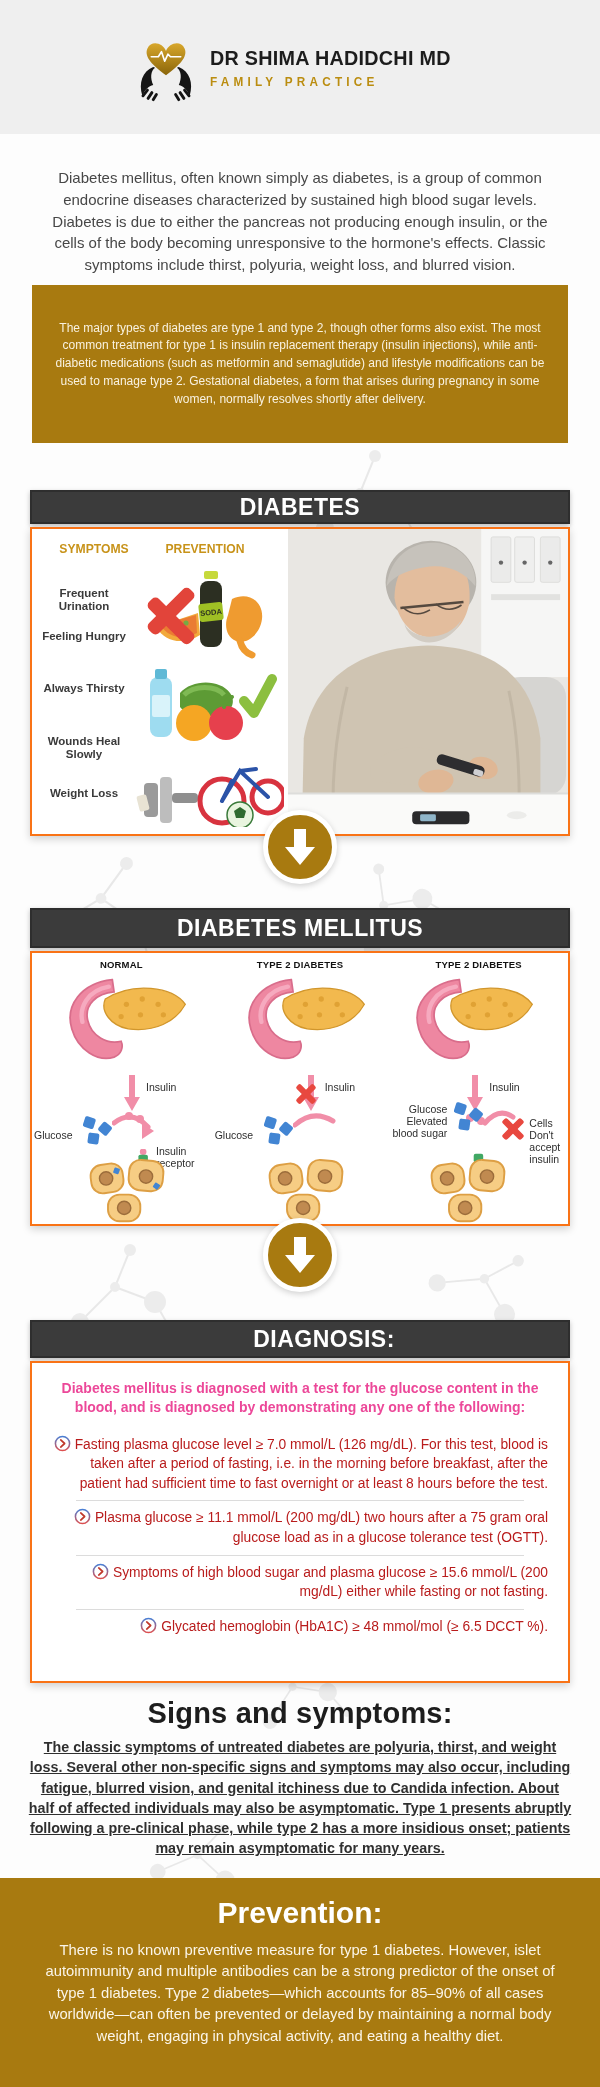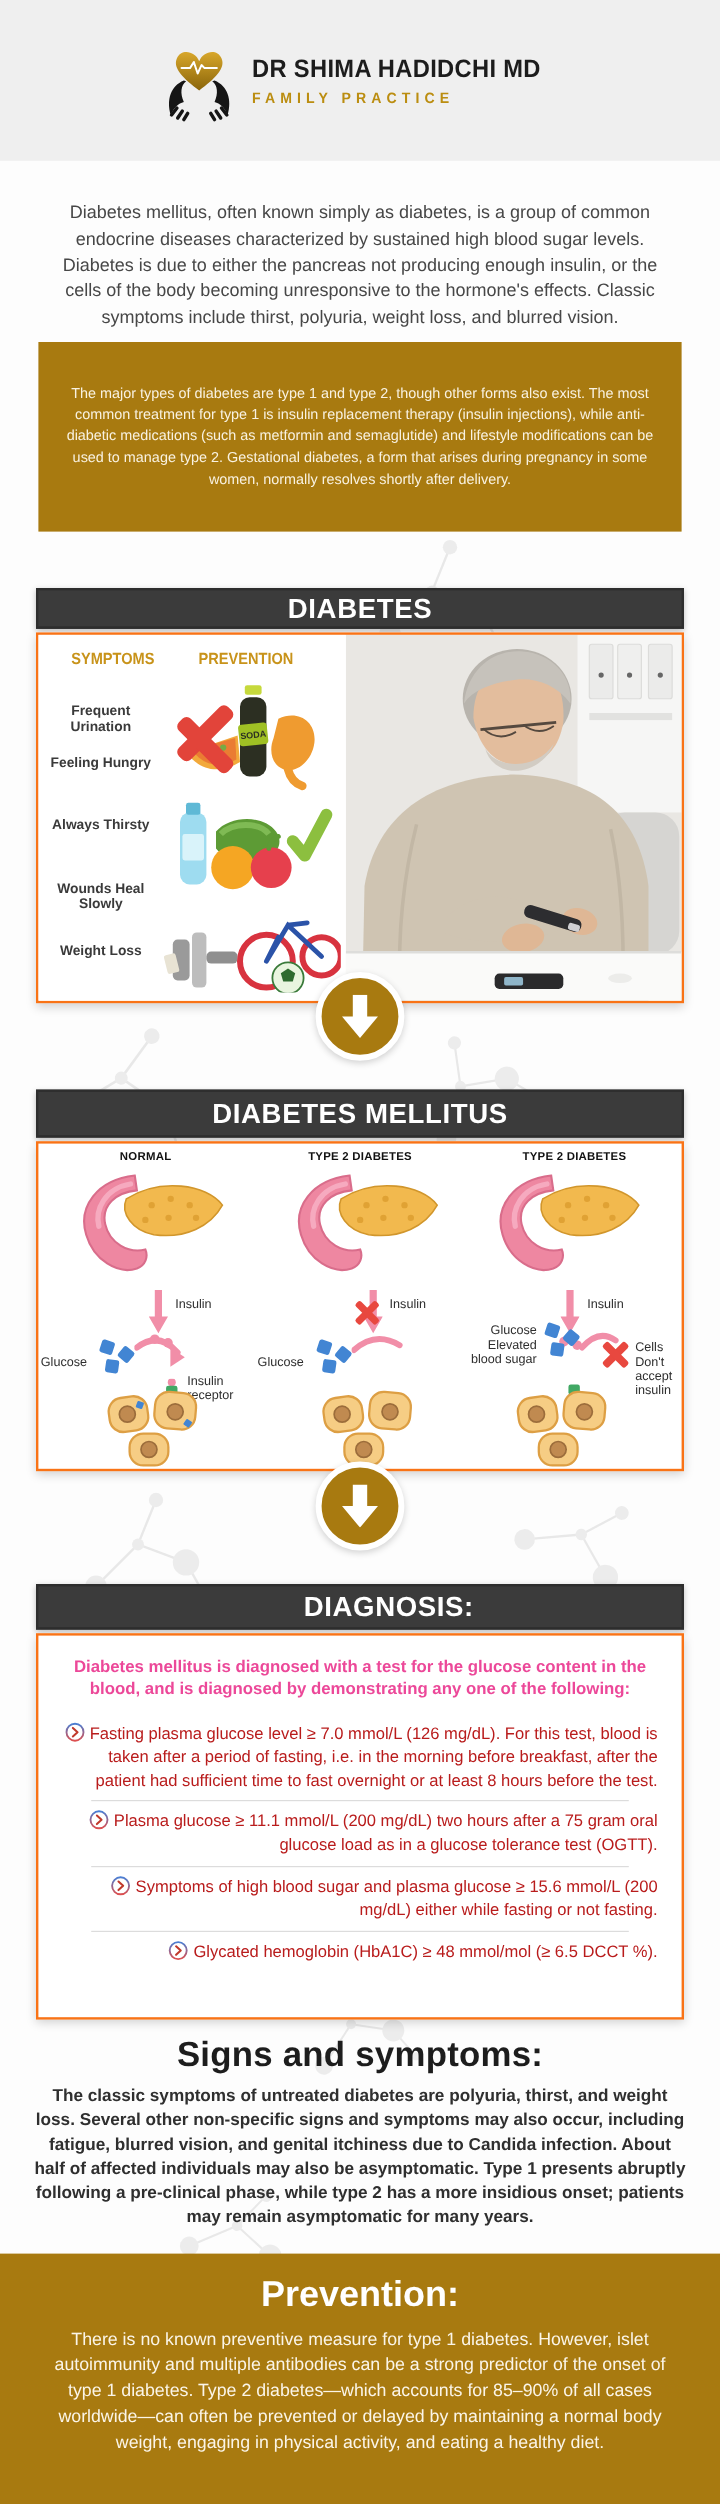--- a/index.html
+++ b/index.html
@@ -59,21 +59,21 @@
   .diagnosis-card .card-header{height:38px;padding-left:48px;}
   .diagnosis-card .card-body{height:322px;padding:16px 14px 10px;}
   .diag-intro{font-size:14px;font-weight:700;color:#ec4899;line-height:1.38;text-align:center;margin:0 6px 13px;}
   .crit{text-align:right;font-size:13.8px;font-weight:500;color:#b91c1c;line-height:1.42;padding:4px 6px;}
   .crit-icon{display:inline-block;width:17px;height:17px;vertical-align:-3px;margin-right:4px;}
   .crit-div{height:1px;background:#dcdcdc;margin:3px 30px;}
 
   
   .signs{position:absolute;top:1697px;left:28px;width:544px;z-index:2;text-align:center;}
   .signs h2{margin:0;font-size:29px;font-weight:800;color:#1d1d1d;letter-spacing:.2px;}
-  .signs p{margin:7px 0 0;font-size:14.3px;line-height:1.42;font-weight:600;color:#2f2f2f;}
+  .signs p{margin:7px 0 0;font-size:14.3px;line-height:1.42;font-weight:600;color:#2f2f2f;text-decoration:underline;}
 
   
   .prevention{position:absolute;top:1878px;left:0;width:600px;height:209px;background:#a87a10;z-index:2;
     text-align:center;padding:18px 34px 0;}
   .prevention h2{margin:0;font-size:30px;font-weight:800;color:#ffffff;}
   .prevention p{margin:10px 0 0;font-size:14.8px;line-height:1.45;font-weight:500;color:#fbf5e8;}
 
   
   .arrow-circle{position:absolute;left:263px;width:74px;height:74px;border-radius:50%;
     background:#a87a10;border:5px solid #ffffff;z-index:3;display:flex;align-items:center;justify-content:center;

